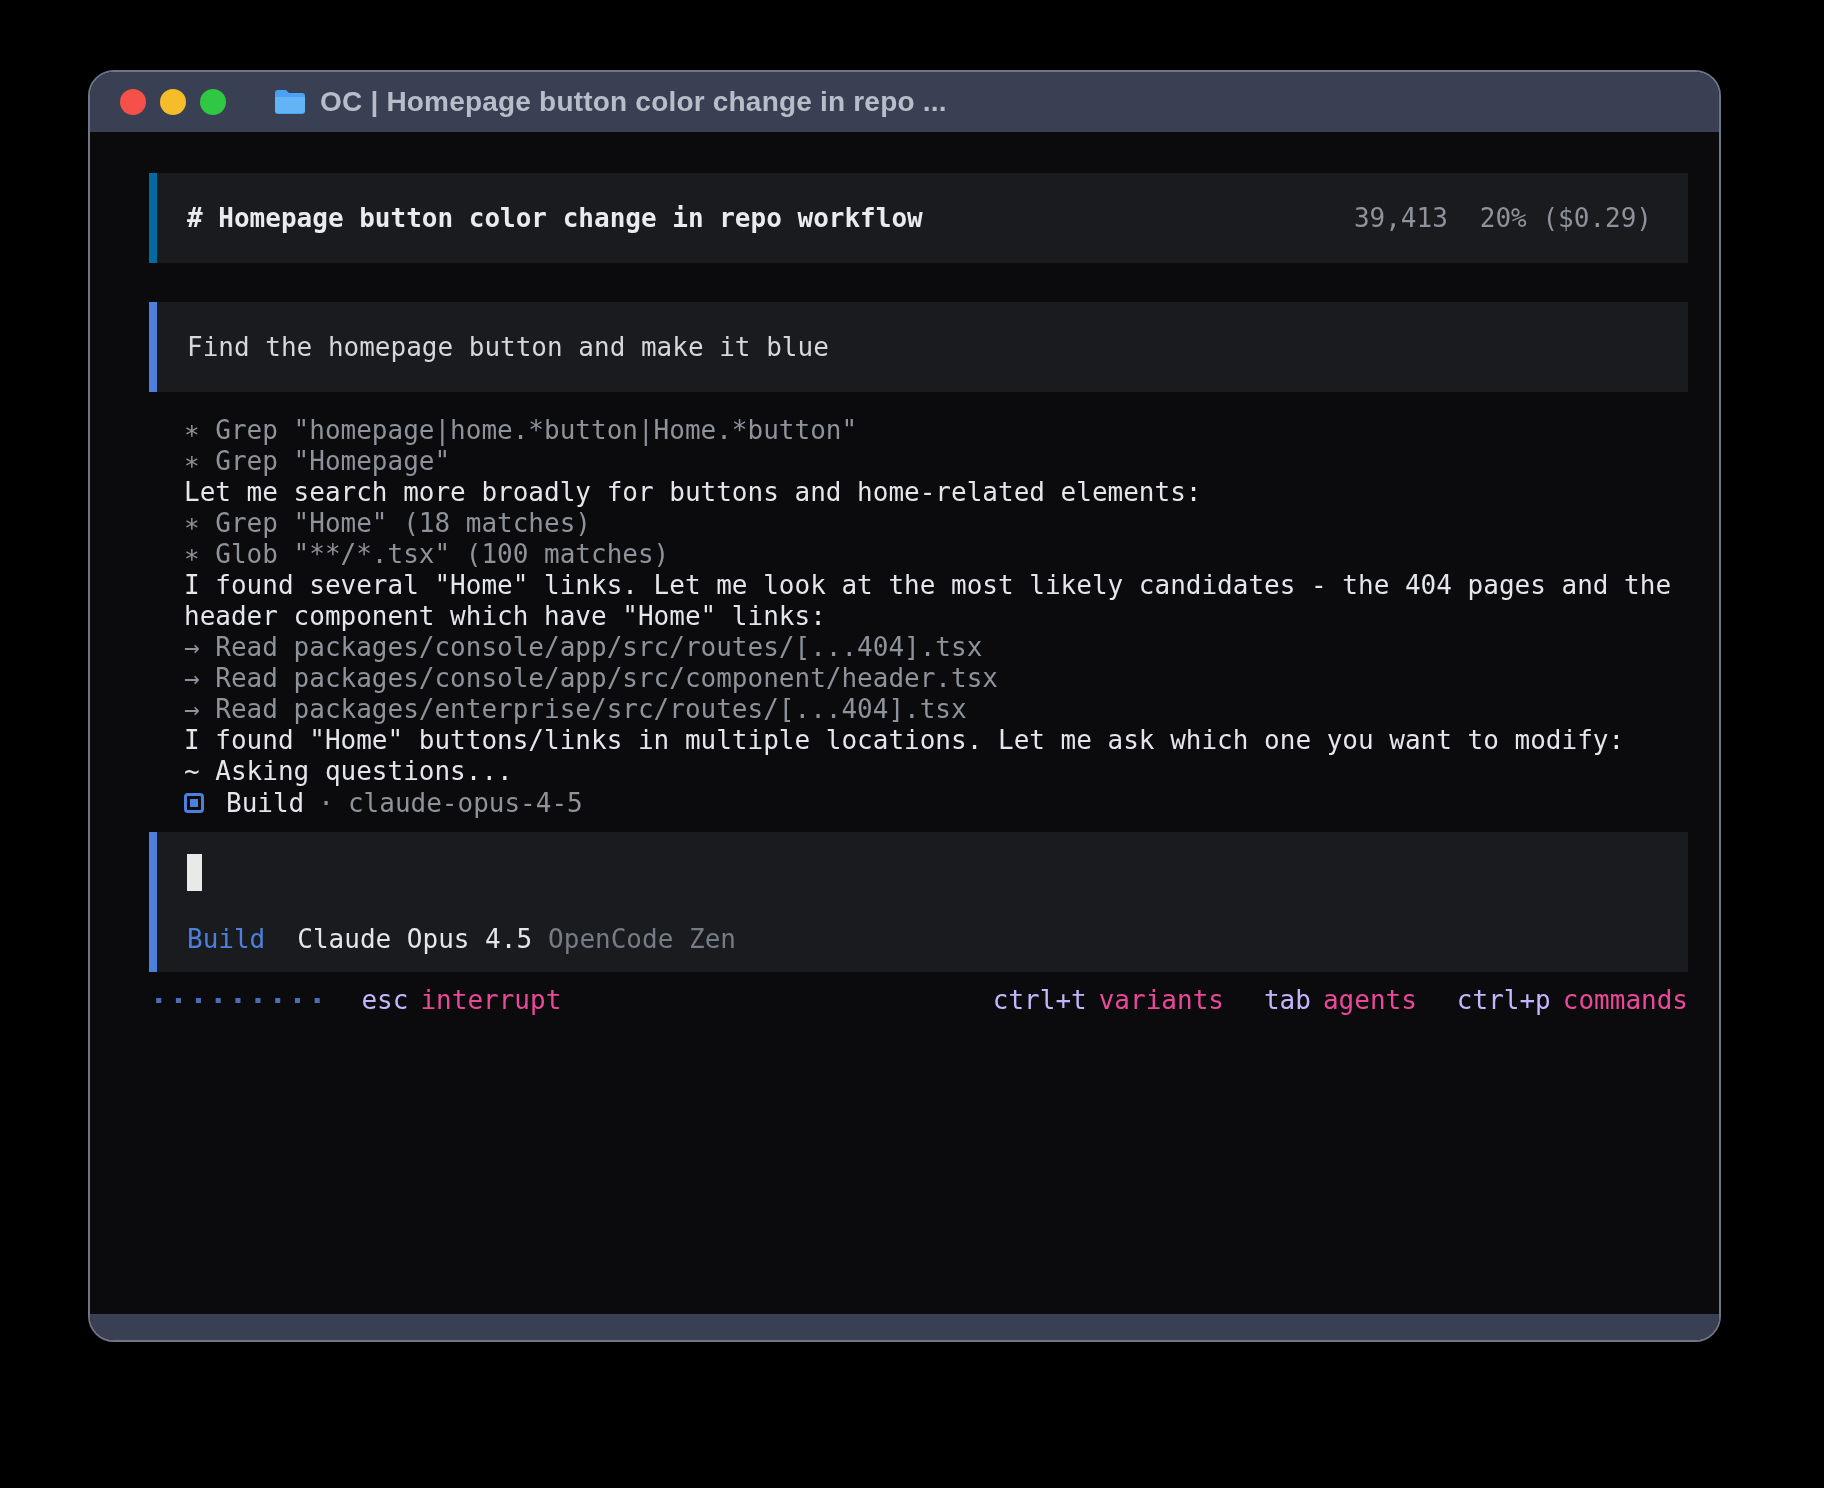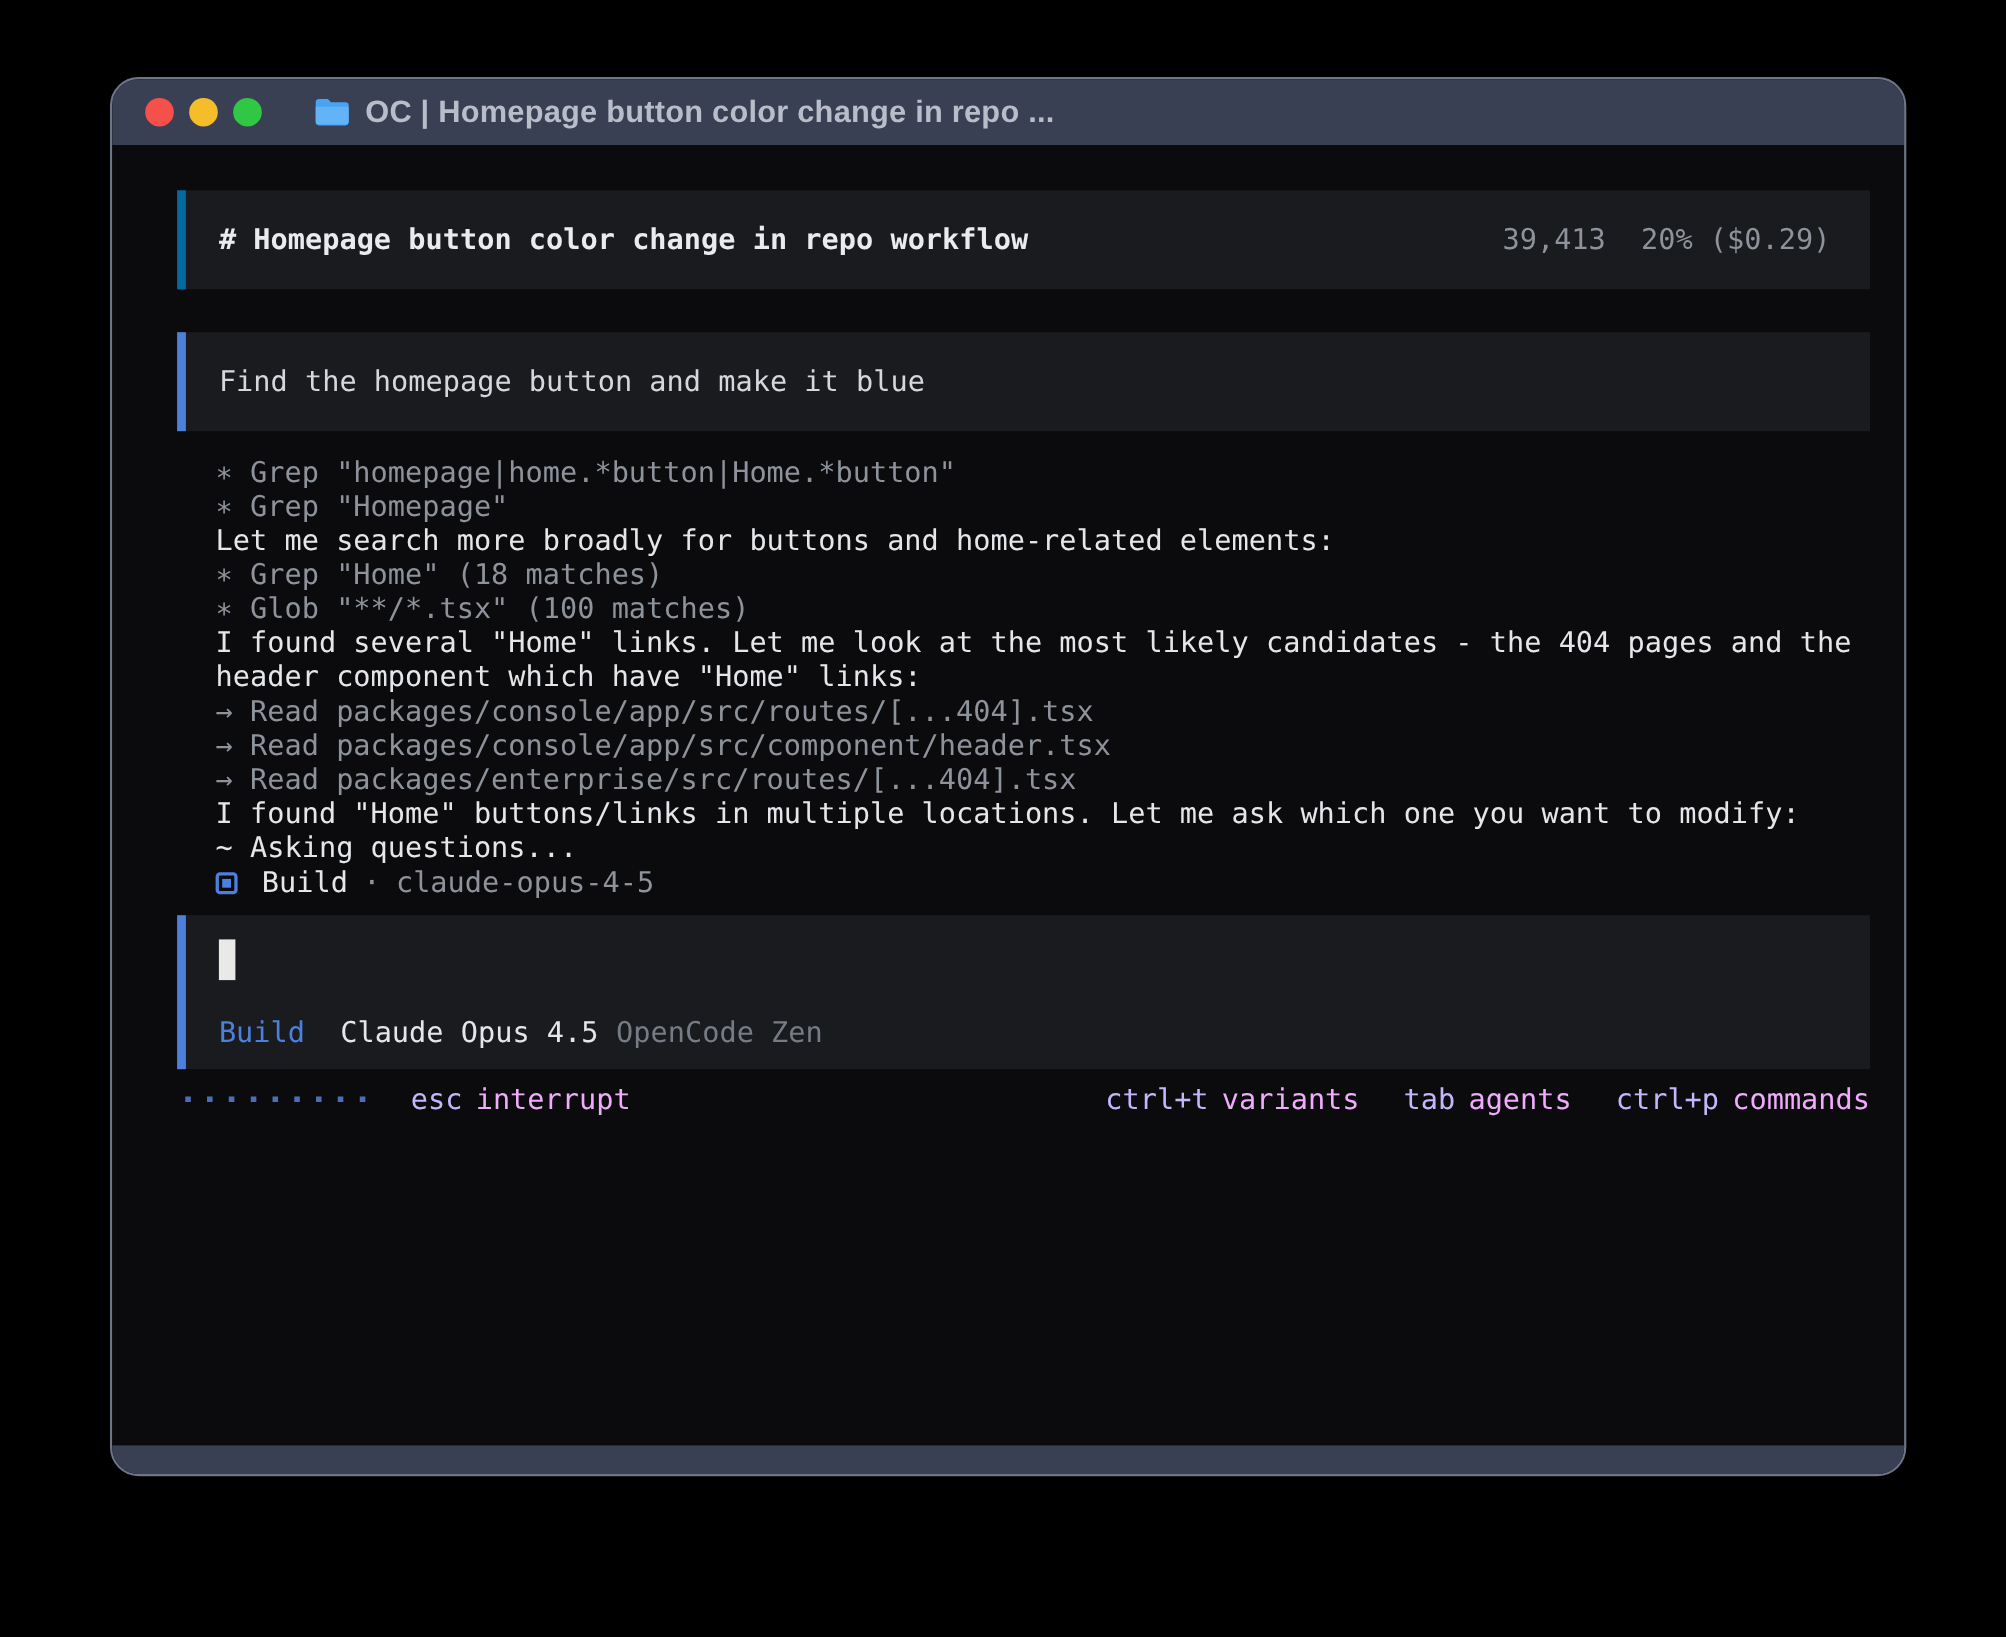--- a/index.html
+++ b/index.html
@@ -1,20 +1,20 @@
 <!DOCTYPE html>
 <html><head>
 <meta charset="utf-8">
 <style>
   * { margin: 0; padding: 0; box-sizing: border-box; }
   html, body { width: 1824px; height: 1488px; background: #000; overflow: hidden; }
   body { font-family: "DejaVu Sans Mono", monospace; }
 
   .window {
-    position: absolute; left: 100px; top: 70px; width: 1633px; height: 1272px;
+    position: absolute; left: 88px; top: 70px; width: 1633px; height: 1272px;
     border-radius: 26px; border: 2px solid #6f7487; background: #0b0b0d;
     overflow: hidden; display: flex; flex-direction: column;
   }
   .titlebar {
     height: 60px; flex: 0 0 60px; background: #3a4053;
     display: flex; align-items: center; padding-left: 30px;
   }
   .lights { display: flex; gap: 14px; align-items: center; }
   .light { width: 26px; height: 26px; border-radius: 50%; border: none; cursor: default; }
   .light.red { background: #f5504a; }
@@ -68,21 +68,21 @@
   .model-name { color: #e4e6e9; margin-right: 16px; }
   .provider-name { color: #767c85; }
 
   .statusbar {
     margin-top: 12px; height: 31px; display: flex; align-items: center;
     justify-content: space-between; padding-left: 6px;
   }
   .status-left { display: flex; align-items: center; }
   .spinner { font-size: 13px; letter-spacing: 12px; color: #4a6fb8; margin-right: 28px; }
   .key { font-size: 26px; font-weight: normal; color: #c4b5fd; }
-  .key-label { font-size: 26px; color: #f0abfc; margin-left: 12px; }
+  .key-label { font-size: 26px; color: #ec4899; margin-left: 12px; }
   .status-right { display: flex; align-items: center; gap: 40px; }
   .shortcut { display: flex; align-items: center; }
 
   .bottomstrip { height: 26px; flex: 0 0 26px; background: #3a4053; }
 </style>
 </head>
 <body>
 
 <div class="window">
 

